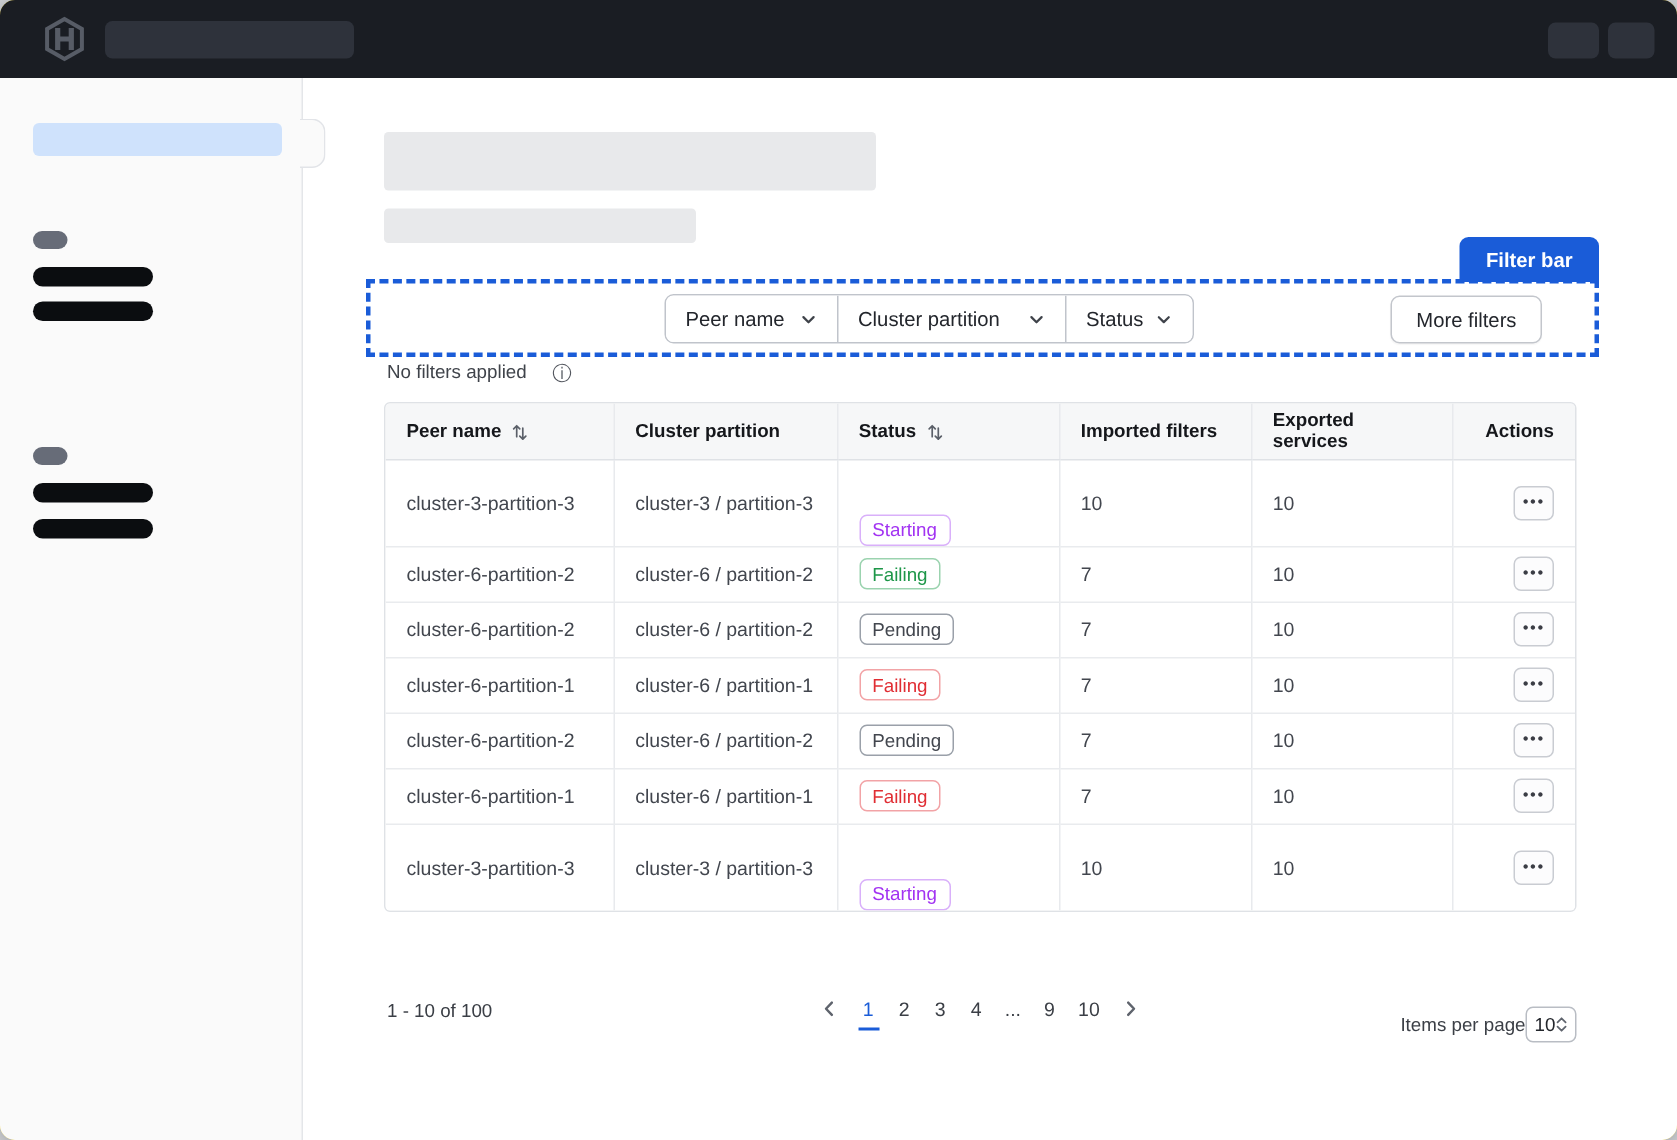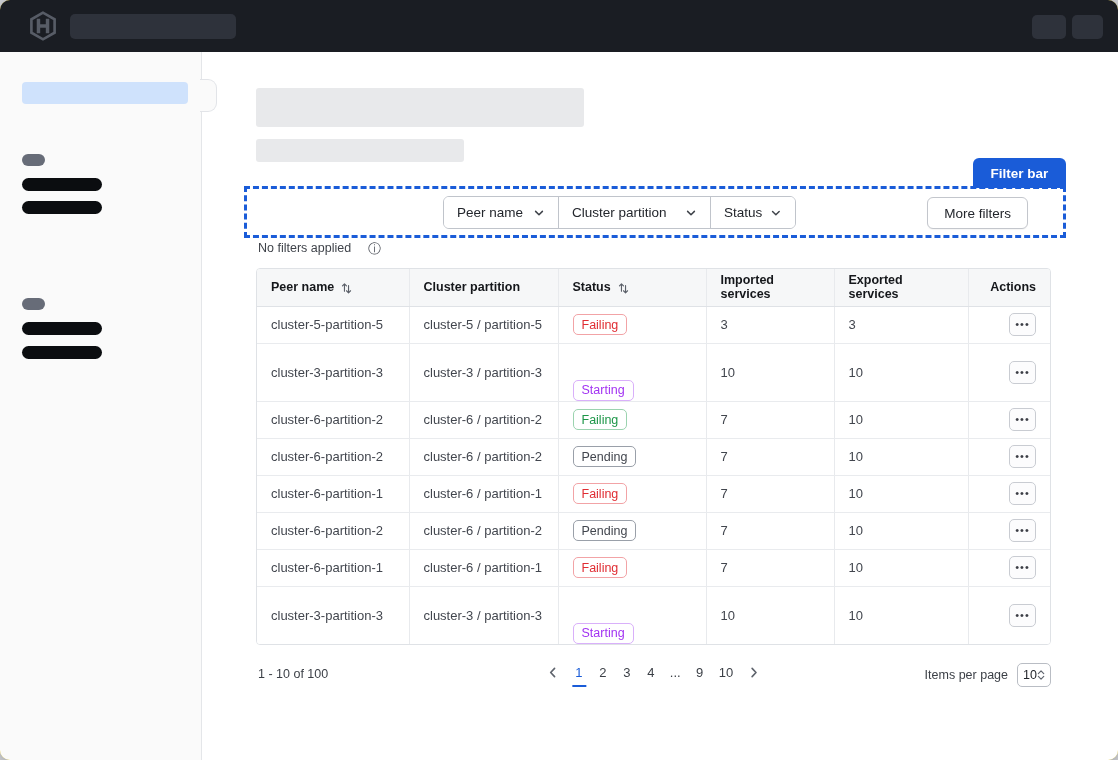--- a/index.html
+++ b/index.html
@@ -99,21 +99,21 @@
   .range-text { position:absolute; left:2px; top:9px; font-size:12.5px; color:#3b3f46; }
   .pager { position:absolute; left:50%; top:2px; transform:translateX(-50%);
       display:flex; align-items:center; gap:8px; }
   .page-btn { position:relative; min-width:16px; height:24px; display:flex; align-items:center;
       justify-content:center; font-size:13px; color:#3b3f46; cursor:pointer; padding:0 3px; }
   .page-btn.active { color:#1a5cd8; }
   .page-btn.active::after { content:""; position:absolute; left:1px; right:1px; bottom:-3px;
       height:2px; background:#1a5cd8; }
   .page-btn.ellipsis { cursor:default; color:#3b3f46; }
   .pg-arrow { display:flex; align-items:center; justify-content:center; width:20px; height:24px; cursor:pointer; }
-  .per-page { position:absolute; right:0; top:5px; display:flex; align-items:center; gap:9px; }
+  .per-page { position:absolute; right:0; top:13px; display:flex; align-items:center; }
   .per-page-label { font-size:12.5px; color:#3b3f46; }
   .per-page-select { width:34px; height:24px; border:1px solid #b9bdc4; border-radius:5px;
       background:#fff; display:flex; align-items:center; justify-content:space-between;
       padding:0 5px; font-size:12.5px; color:#23262c; cursor:pointer; }
 </style>
 </head>
 <body>
 
 <div class="window">
 
@@ -208,43 +208,31 @@
                 <span>Status</span>
                 <svg class="sort-icon" width="13" height="13" viewBox="0 0 16 16">
                   <g fill="none" stroke="#5b6069" stroke-width="1.4" stroke-linecap="round" stroke-linejoin="round">
                     <path d="M5.5 12.5v-9M5.5 3.5 3 6M5.5 3.5 8 6"></path>
                     <path d="M10.5 5.5v9M10.5 14.5 8 12M10.5 14.5 13 12"></path>
                   </g>
                 </svg>
               </span>
             </th>
             <th>
-              <span>Imported services</span>
+              <span>Imported filters</span>
             </th>
             <th>
               <span>Exported services</span>
             </th>
             <th class="actions">
               <span>Actions</span>
             </th>
           </tr>
         </thead>
         <tbody id="table-body">
-      <tr>
-        <td>cluster-5-partition-5</td>
-        <td>cluster-5 / partition-5</td>
-        <td>
-          <span class="badge failing">Failing</span>
-        </td>
-        <td>3</td>
-        <td>3</td>
-        <td class="actions">
-          <button class="dots-btn">•••</button>
-        </td>
-      </tr>
 
       <tr>
         <td>cluster-3-partition-3</td>
         <td>cluster-3 / partition-3</td>
         <td>
           <span class="badge starting">Starting</span>
         </td>
         <td>10</td>
         <td>10</td>
         <td class="actions">

